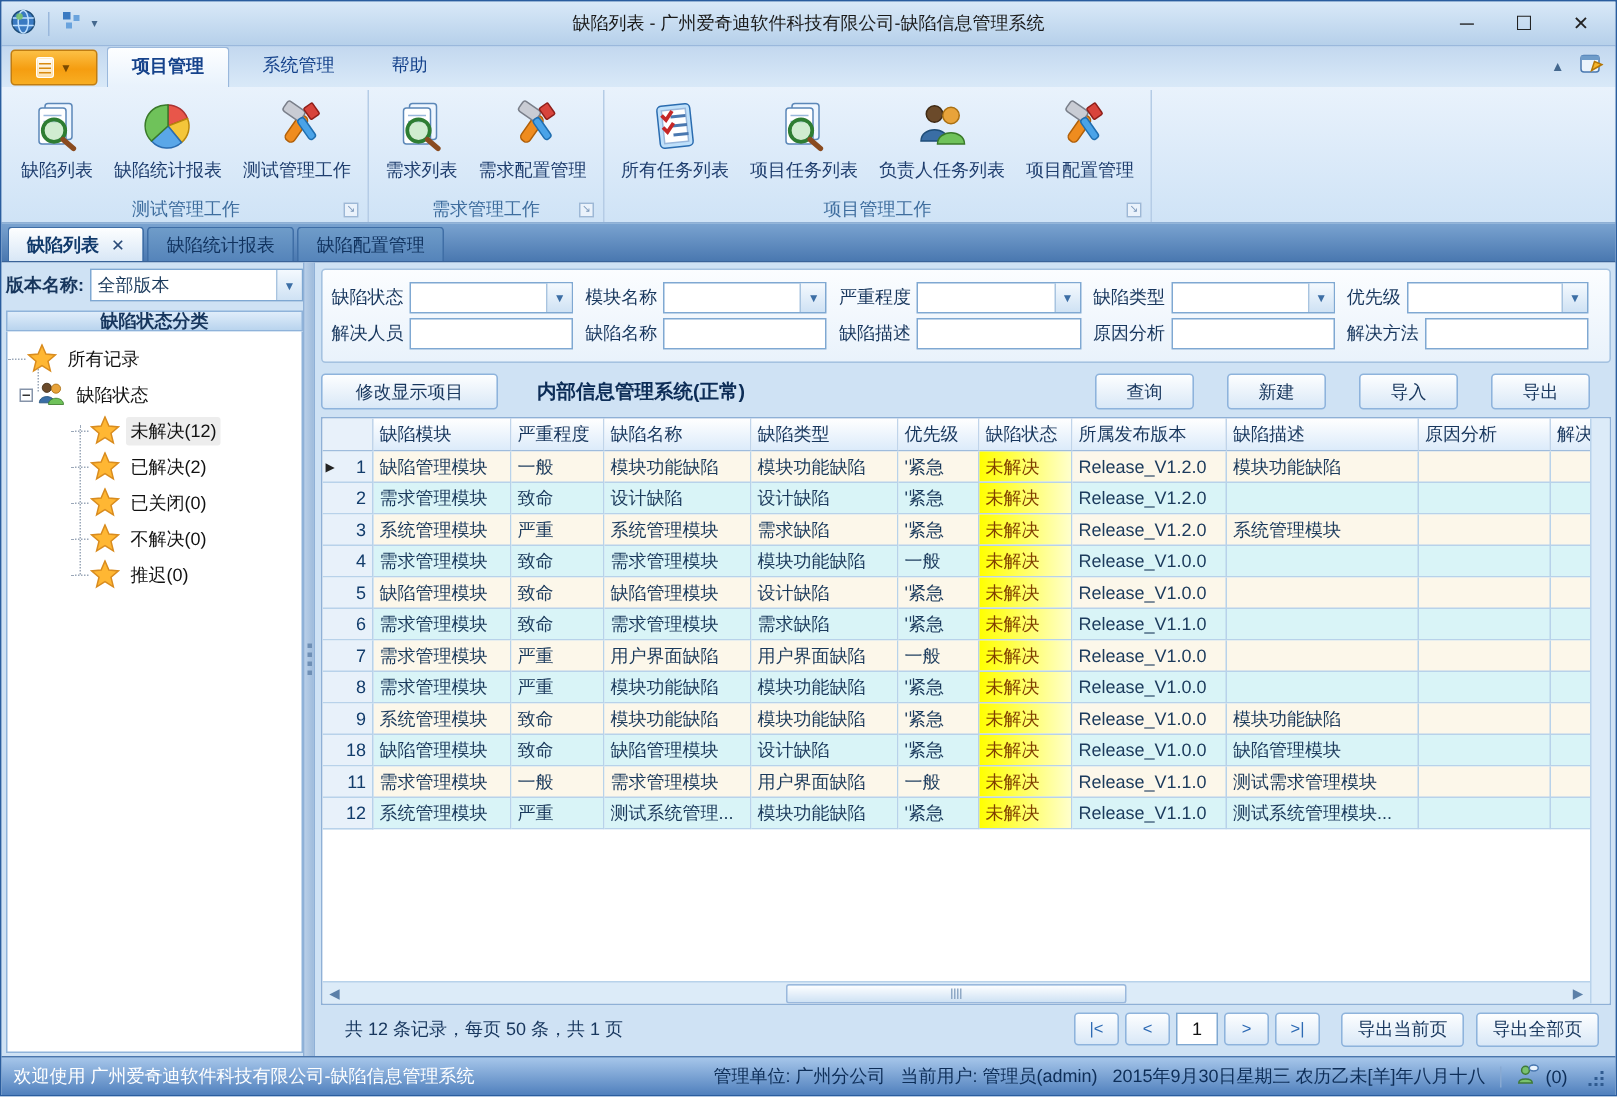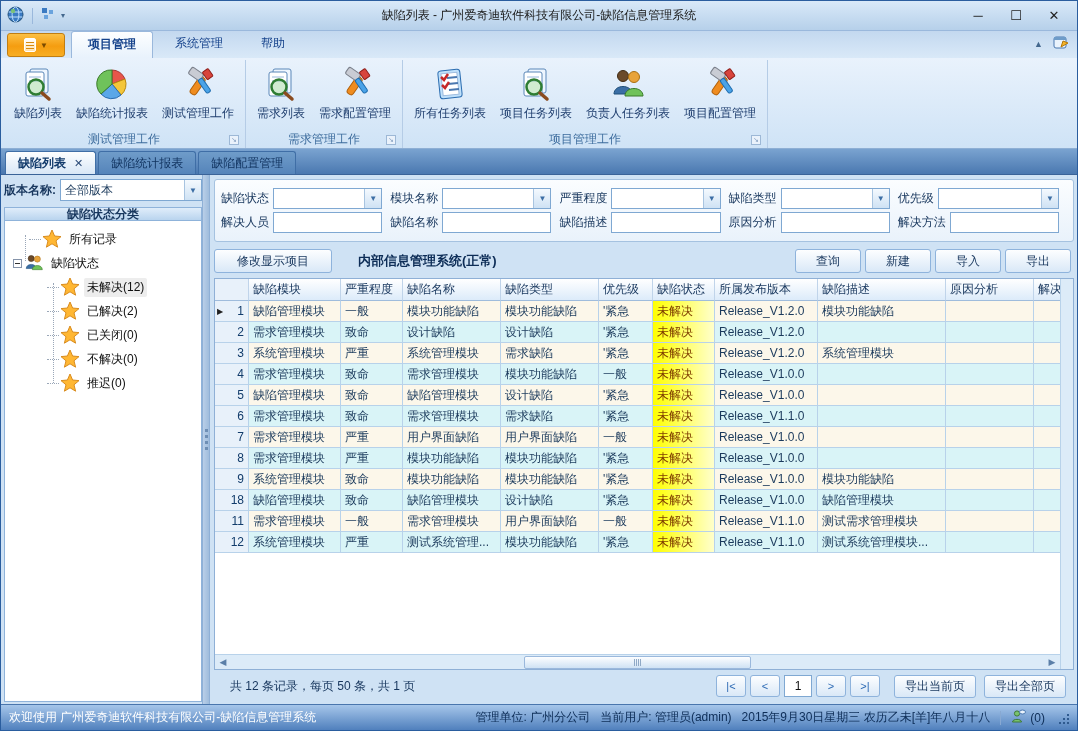--- a/index.html
+++ b/index.html
@@ -93,21 +93,21 @@
   .flabel { color:#17365d; white-space:nowrap; margin-right:4px; }
   .fctl { flex:1; height:21px; background:#fff; border:1px solid #7fa8d2; display:flex; margin-right:8px; }
   .fctl .cfill { flex:1; }
 
   .toolrow { display:flex; align-items:center; margin:2px 0 5px; }
   .btn { height:24px; border:1px solid #8eb3dc; border-radius:3px; background:linear-gradient(#fdfeff,#d9e8f7);
          color:#17365d; display:flex; align-items:center; justify-content:center; padding:0 14px; white-space:nowrap;text-align:right; }
   .modify-btn { margin-right:26px; padding:0 22px; }
   .sys-label { font-weight:bold; color:#0d2d57; font-size:13px; }
   .toolrow .spacer { flex:1; }
-  .toolrow .actions { display:flex; gap:4px; margin-right:3px; }
+  .toolrow .actions { display:flex; gap:22px; margin-right:14px; }
   .toolrow .actions .btn { width:66px; padding:0; }
 
   
   .tablewrap { flex:1; display:flex; min-height:0; border:1px solid #8fb0d6; background:#fff; }
   .tarea { flex:1; display:flex; flex-direction:column; min-width:0; overflow:hidden; }
   .thead { display:flex; flex-shrink:0; height:22px; }
   .th { background:linear-gradient(#ffffff,#dcebfa); border-right:1px solid #c0d4ea; border-bottom:1px solid #9fbcdc;
         color:#17365d; display:flex; align-items:center; padding:0 4px; white-space:nowrap; overflow:hidden; flex-shrink:0; }
   .trow { display:flex; height:21px; flex-shrink:0; }
   .td { border-right:1px solid #b8d2ea; border-bottom:1px solid #b8d2ea; padding:0 4px; display:flex; align-items:center;
@@ -365,21 +365,21 @@
         <span class="version-label">版本名称:</span>
         <div class="combo">
           <span class="cval">全部版本</span>
           <span class="combo-btn">▼</span>
         </div>
       </div>
       <div class="tree-header">缺陷状态分类</div>
       <div class="treebox" id="treebox">
           <div class="vline" style="left: 20px; top: 14px; height: 26px;"></div>
           <div class="vline" style="left: 48px; top: 62px; height: 100px;"></div>
-          <div class="tree-row" style="padding-left: 24px;">
+          <div class="tree-row" style="padding-left: 0;">
             <span class="stub"></span>
             <span class="tree-icon">
               <svg width="20" height="20" viewBox="0 0 20 20">
                 <path d="M10 1 L12.6 7 L19 7.6 L14 11.8 L15.6 18.2 L10 14.8 L4.4 18.2 L6 11.8 L1 7.6 L7.4 7 Z" fill="#ffb733" stroke="#d98c1f"></path>
               </svg>
             </span>
             <span class="tree-label">所有记录</span>
           </div>
           <div class="tree-row" style="padding-left: 8px;">
             <span class="expander">

